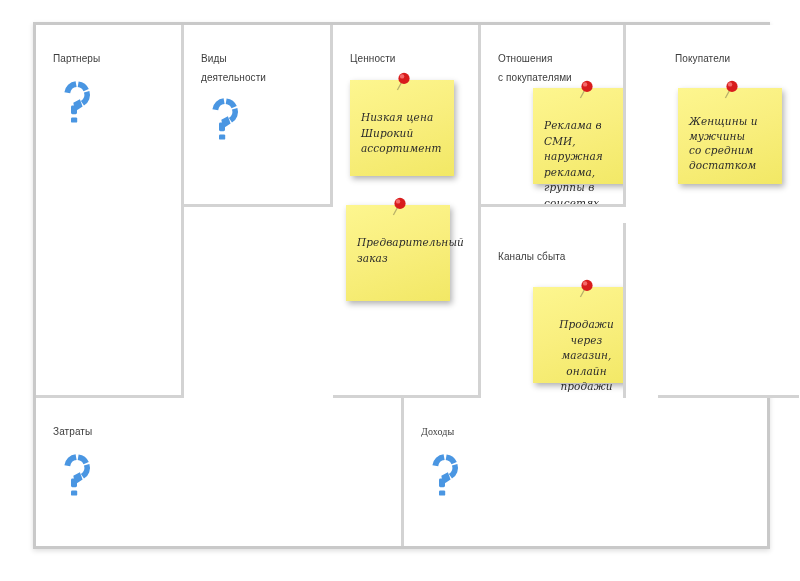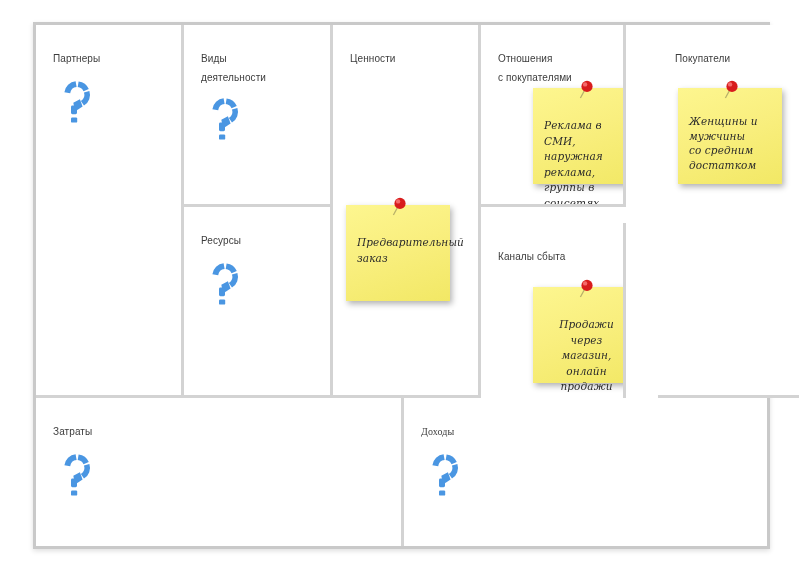--- a/index.html
+++ b/index.html
@@ -120,39 +120,36 @@
           <path d="M18.6 1.4 A12.6 12.6 0 0 1 28.8 9.0 L23.5 11.3 A7.2 7.2 0 0 0 17.7 7.0 Z"></path>
           <path d="M29.4 10.9 A12.6 12.6 0 0 1 24.0 25.6 L20.9 20.9 A7.2 7.2 0 0 0 24.0 12.6 Z"></path>
           <path d="M22.6 26.6 L15.0 31.5 L13.3 22.8 L19.9 19.2 Z"></path>
           <rect x="11.0" y="25.6" width="6.0" height="8.6" rx="1.4"></rect>
           <rect x="11.0" y="37.4" width="6.2" height="5.2" rx="1.2"></rect>
         </g>
       </svg>
     </div>
   </div>
 
-  <div class="block bd-r bd-b" style="left:148px; top:182px; width:149px; height:191px;">
-    <div class="block-title">Ресурсы</div>
-    <div class="qmark" style="top:55px;">
-      <svg viewBox="0 0 34 44" xmlns="http://www.w3.org/2000/svg">
-        <g fill="#4a96e2">
-          <path d="M4.4 12.2 A12.6 12.6 0 0 1 15.6 1.3 L16.6 7.0 A7.2 7.2 0 0 0 10.2 13.2 Z"></path>
-          <path d="M18.6 1.4 A12.6 12.6 0 0 1 28.8 9.0 L23.5 11.3 A7.2 7.2 0 0 0 17.7 7.0 Z"></path>
-          <path d="M29.4 10.9 A12.6 12.6 0 0 1 24.0 25.6 L20.9 20.9 A7.2 7.2 0 0 0 24.0 12.6 Z"></path>
-          <path d="M22.6 26.6 L15.0 31.5 L13.3 22.8 L19.9 19.2 Z"></path>
-          <rect x="11.0" y="25.6" width="6.0" height="8.6" rx="1.4"></rect>
-          <rect x="11.0" y="37.4" width="6.2" height="5.2" rx="1.2"></rect>
-        </g>
-      </svg>
-    </div>
-  </div>
 
   <div class="block bd-r bd-b" style="left:297px; top:0; width:148px; height:373px;">
     <div class="block-title">Ценности</div>
 
+    <div class="note" style="left:17px; top:55px; width:104px; height:96px;">
+      <div class="pin" style="left:42px;">
+        <svg viewBox="0 0 22 22" xmlns="http://www.w3.org/2000/svg">
+          <line x1="11.4" y1="8" x2="5.4" y2="19" stroke="#b8b06a" stroke-width="1.3"></line>
+          <circle cx="12" cy="7.4" r="5.6" fill="#d81c1c"></circle>
+          <circle cx="10.1" cy="5.4" r="2.2" fill="#f46a6a"></circle>
+        </svg>
+      </div>
+      <div class="note-text">Низкая цена
+Широкий
+ассортимент</div>
+    </div>
 
     <div class="note" style="left:13px; top:180px; width:104px; height:96px;">
       <div class="pin" style="left:42px;">
         <svg viewBox="0 0 22 22" xmlns="http://www.w3.org/2000/svg">
           <line x1="11.4" y1="8" x2="5.4" y2="19" stroke="#b8b06a" stroke-width="1.3"></line>
           <circle cx="12" cy="7.4" r="5.6" fill="#d81c1c"></circle>
           <circle cx="10.1" cy="5.4" r="2.2" fill="#f46a6a"></circle>
         </svg>
       </div>
       <div class="note-text">Предварительный

